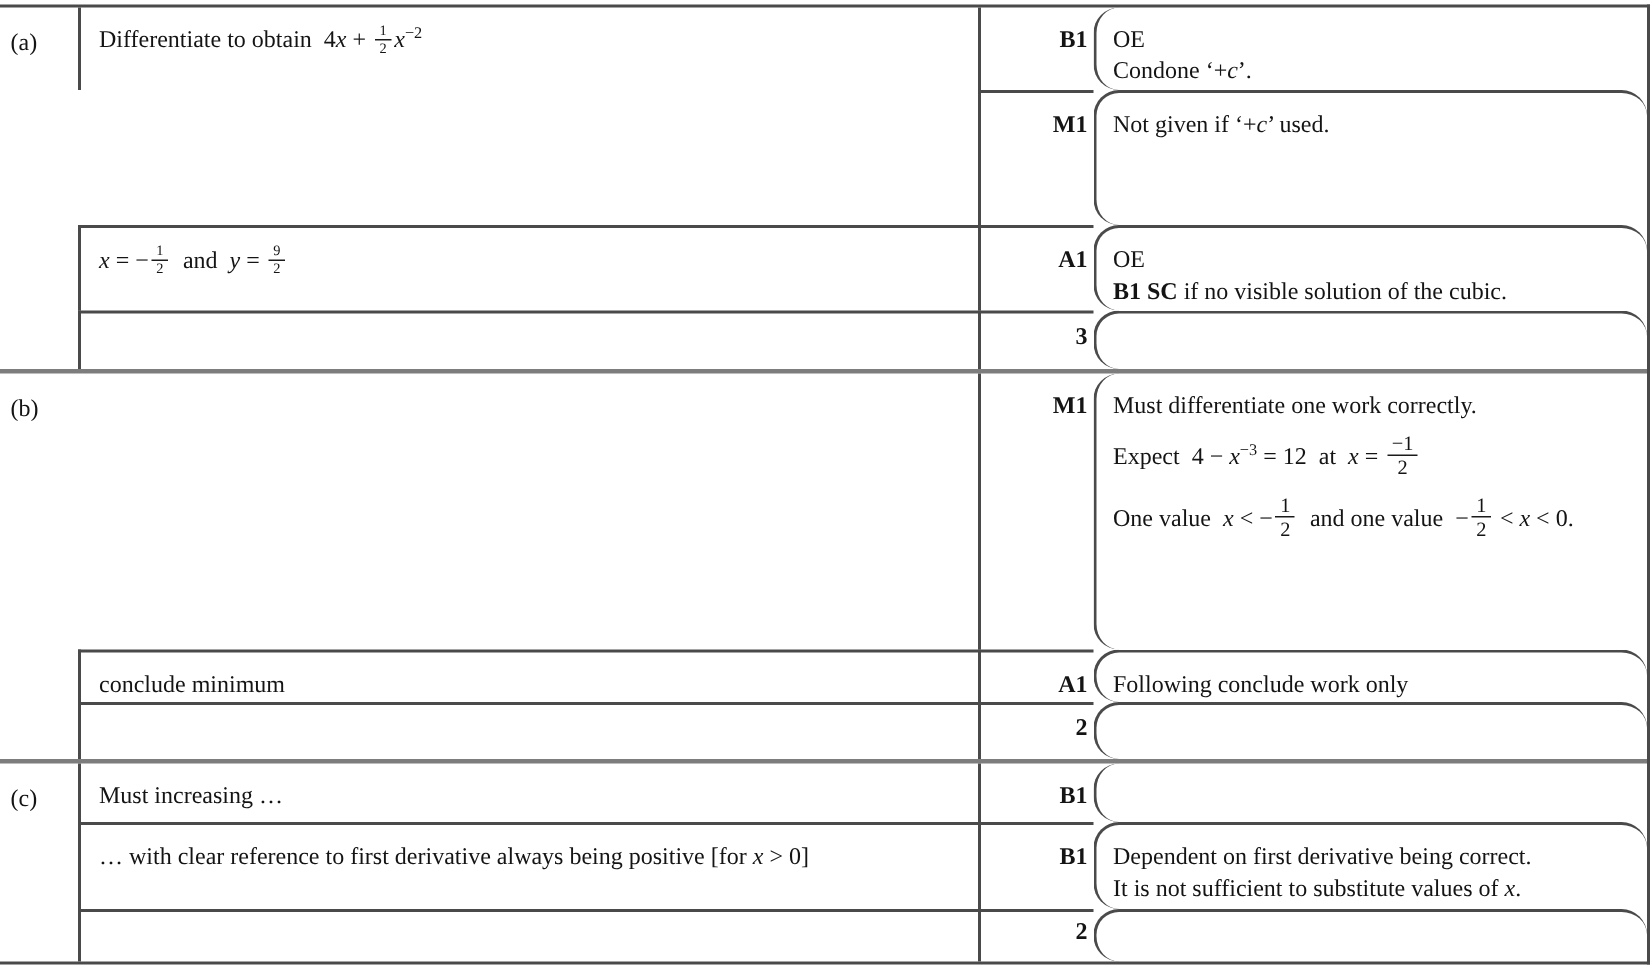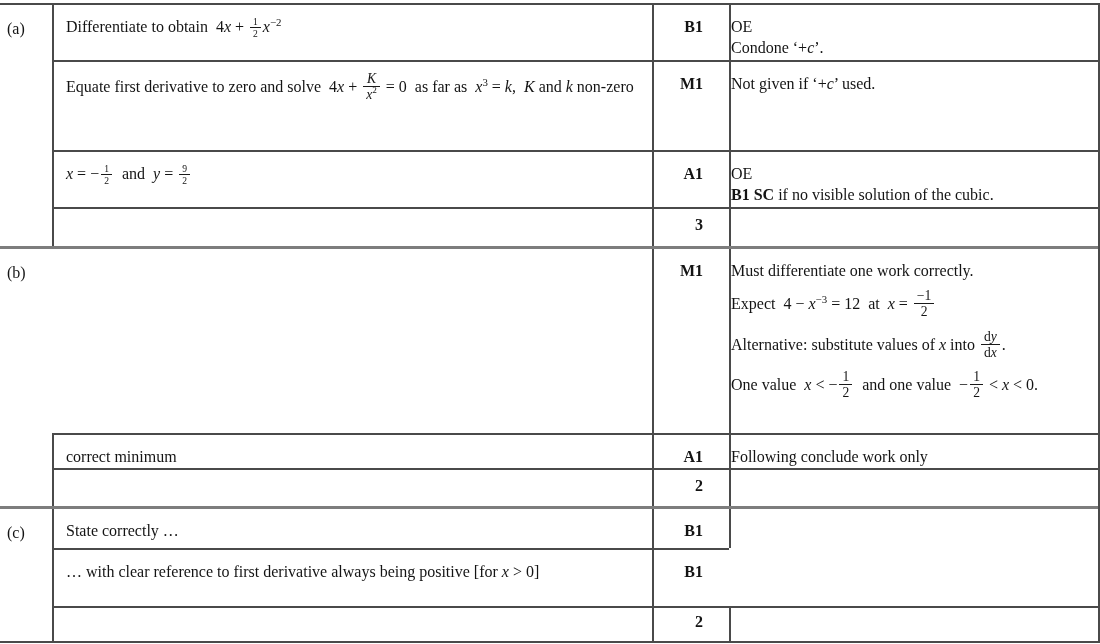--- a/index.html
+++ b/index.html
@@ -42,23 +42,23 @@
     grid-column:1;
     padding-left:7px;
     padding-top:13px;
   }
   .pa .label{grid-row:1 / span 4;}
   .pb .label{grid-row:1 / span 3;}
   .pc .label{grid-row:1 / span 3;}
   .sol{grid-column:2;border-left:2px solid var(--ln);}
   .mark{
     grid-column:3;border-left:2px solid var(--ln);
-    font-weight:bold;text-align:right;padding-right:26px;
+    font-weight:bold;text-align:right;padding-right:4px;
   }
-  .com{grid-column:4;border-left:2px solid var(--ln);padding-left:0;}
+  .com{grid-column:4;border-left:2px solid var(--ln);padding-left:11px;border-radius:17px;}
   .bt{border-top:2px solid var(--ln);}
   .total{display:flex;align-items:center;justify-content:flex-end;padding-top:0;}
 
   
   i{font-style:italic;}
   sup{font-size:0.68em;line-height:0;}
   .fr{
     display:inline-flex;flex-direction:column;
     text-align:center;vertical-align:middle;
     line-height:1.12;font-size:0.85em;
@@ -77,24 +77,20 @@
   <section class="part pa">
     <div class="cell label">(a)</div>
 
     <div class="cell sol">Differentiate to obtain&nbsp; 4<i>x</i> + <span class="fr s">
           <span class="n">1</span>
           <span class="d">2</span>
         </span><i>x</i><sup>−2</sup></div>
     <div class="cell mark">B1</div>
     <div class="cell com">OE<br>Condone ‘+<i>c</i>’.</div>
 
-    <div class="cell sol bt">Equate first derivative to zero and solve&nbsp; 4<i>x</i> + <span class="fr">
-          <span class="n"><i>K</i></span>
-          <span class="d"><i>x</i><sup>2</sup></span>
-        </span> = 0&nbsp; as far as&nbsp; <i>x</i><sup>3</sup> = <i>k</i>,&nbsp; <i>K</i> and <i>k</i> non-zero</div>
     <div class="cell mark bt">M1</div>
     <div class="cell com bt">Not given if ‘+<i>c</i>’ used.</div>
 
     <div class="cell sol bt"><i>x</i> = −<span class="fr s">
           <span class="n">1</span>
           <span class="d">2</span>
         </span>&nbsp; and&nbsp; <i>y</i> = <span class="fr s">
           <span class="n">9</span>
           <span class="d">2</span>
         </span></div>
@@ -109,50 +105,47 @@
   <section class="part pb">
     <div class="cell label">(b)</div>
 
     <div class="cell mark">M1</div>
     <div class="cell com">
         <div class="cl">Must differentiate one work correctly.</div>
         <div class="cl">Expect&nbsp; 4 − <i>x</i><sup>−3</sup> = 12&nbsp; at&nbsp; <i>x</i> = <span class="fr">
             <span class="n">−1</span>
             <span class="d">2</span>
           </span></div>
-        <div class="cl">Alternative: substitute values of <i>x</i> into <span class="fr">
-            <span class="n">d<i>y</i></span>
-            <span class="d">d<i>x</i></span>
-          </span>.</div>
         <div class="cl">One value&nbsp; <i>x</i> &lt; −<span class="fr">
             <span class="n">1</span>
             <span class="d">2</span>
           </span>&nbsp; and one value&nbsp; −<span class="fr">
             <span class="n">1</span>
             <span class="d">2</span>
           </span> &lt; <i>x</i> &lt; 0.</div>
       </div>
 
-    <div class="cell sol bt">correct minimum</div>
+    <div class="cell sol bt">conclude minimum</div>
     <div class="cell mark bt">A1</div>
     <div class="cell com bt">Following conclude work only</div>
 
     <div class="cell sol bt"></div>
     <div class="cell mark bt total">2</div>
     <div class="cell com bt"></div>
   </section>
 
   <section class="part pc">
     <div class="cell label">(c)</div>
 
-    <div class="cell sol">State correctly …</div>
+    <div class="cell sol">Must increasing …</div>
     <div class="cell mark">B1</div>
     <div class="cell com"></div>
 
     <div class="cell sol bt">… with clear reference to first derivative always being positive [for <i>x</i> &gt; 0]</div>
     <div class="cell mark bt">B1</div>
+    <div class="cell com bt">Dependent on first derivative being correct.<br>It is not sufficient to substitute values of <i>x</i>.</div>
 
     <div class="cell sol bt"></div>
     <div class="cell mark bt total">2</div>
     <div class="cell com bt"></div>
   </section>
 
 </div>
 
 </body></html>

